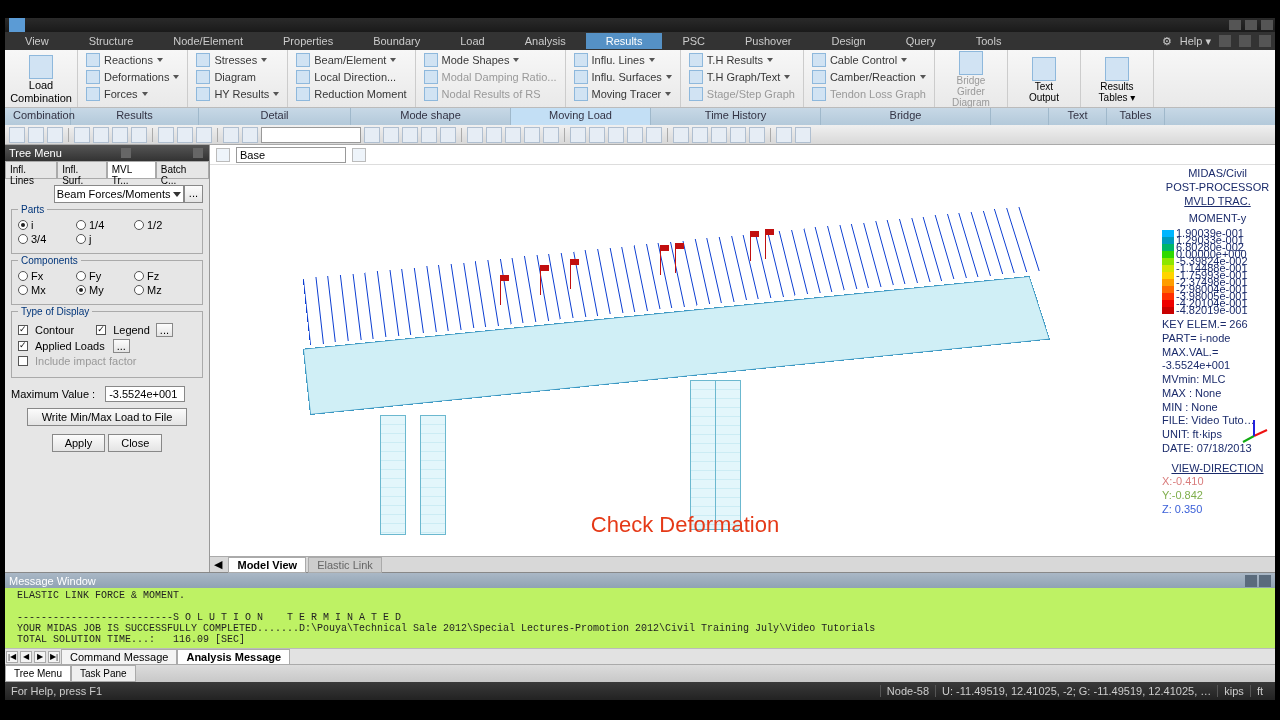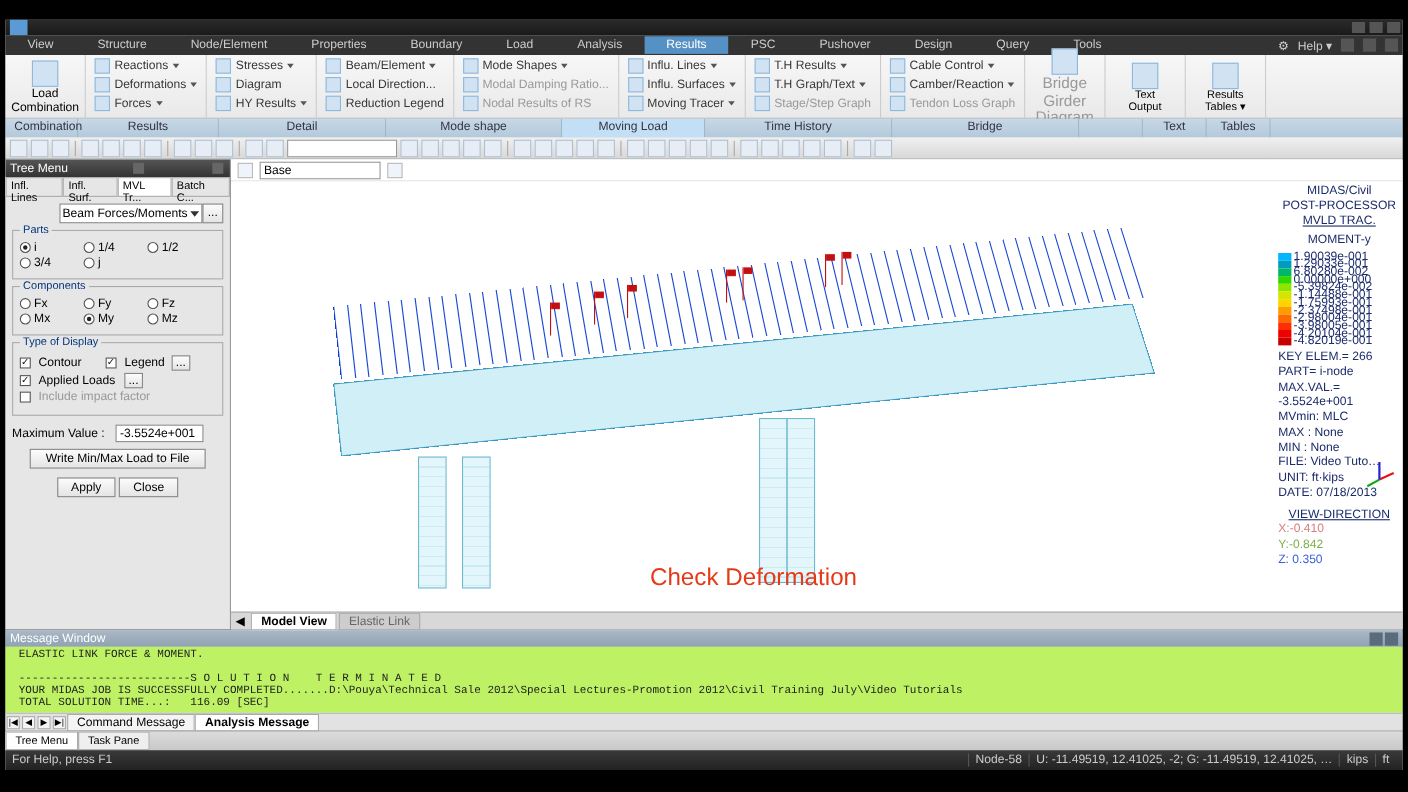--- a/index.html
+++ b/index.html
@@ -190,21 +190,21 @@
             <span class="ico"></span>
             <span>Beam/Element</span>
             <span class="drop"></span>
           </div>
           <div class="rib-sm">
             <span class="ico"></span>
             <span>Local Direction...</span>
           </div>
           <div class="rib-sm">
             <span class="ico"></span>
-            <span>Reduction Legend</span>
+            <span>Reduction Moment</span>
           </div>
         </div>
       </div>
       <div class="ribbon-group">
         <div class="items">
           <div class="rib-sm">
             <span class="ico"></span>
             <span>Mode Shapes</span>
             <span class="drop"></span>
           </div>
@@ -269,42 +269,42 @@
           </div>
           <div class="rib-sm dis">
             <span class="ico"></span>
             <span>Tendon Loss Graph</span>
           </div>
         </div>
       </div>
       <div class="ribbon-group big">
         <div class="rib-lg dis">
           <div class="ico"></div>
-          <div style="text-align:center;line-height:1.1;font-size:14px;color:#999">Bridge Girder<br>Diagram</div>
+          <div style="text-align:center;line-height:1.1;font-size:10px;color:#999">Bridge Girder<br>Diagram</div>
         </div>
       </div>
       <div class="ribbon-group big">
         <div class="rib-lg">
           <div class="ico"></div>
           <div style="text-align:center;line-height:1.1;font-size:10px;">Text<br>Output</div>
         </div>
       </div>
       <div class="ribbon-group big">
         <div class="rib-lg">
           <div class="ico"></div>
           <div style="text-align:center;line-height:1.1;font-size:10px;">Results<br>Tables ▾</div>
         </div>
       </div>
     </div>
   <div class="ribbon-tabs" id="ribbon-tabs">
       <div style="width:66px">Combination</div>
       <div style="width: 128px;">Results</div>
       <div style="width: 152px;">Detail</div>
       <div style="width: 160px;">Mode shape</div>
-      <div class="sel" style="width: 130px;">Moving Load</div>
+      <div class="sel" style="width: 140px;">Moving Load</div>
       <div style="width: 170px;">Time History</div>
       <div style="width: 170px;">Bridge</div>
       <div style="width: 58px;"></div>
       <div style="width: 58px;">Text</div>
       <div style="width: 58px;">Tables</div>
     </div>
 
   <div class="toolbar" id="qtb">
       <div class="tb"></div>
       <div class="tb"></div>

